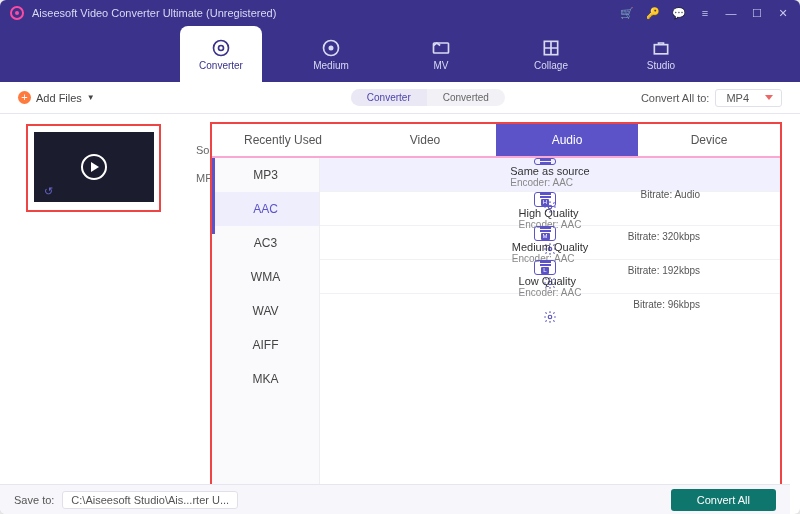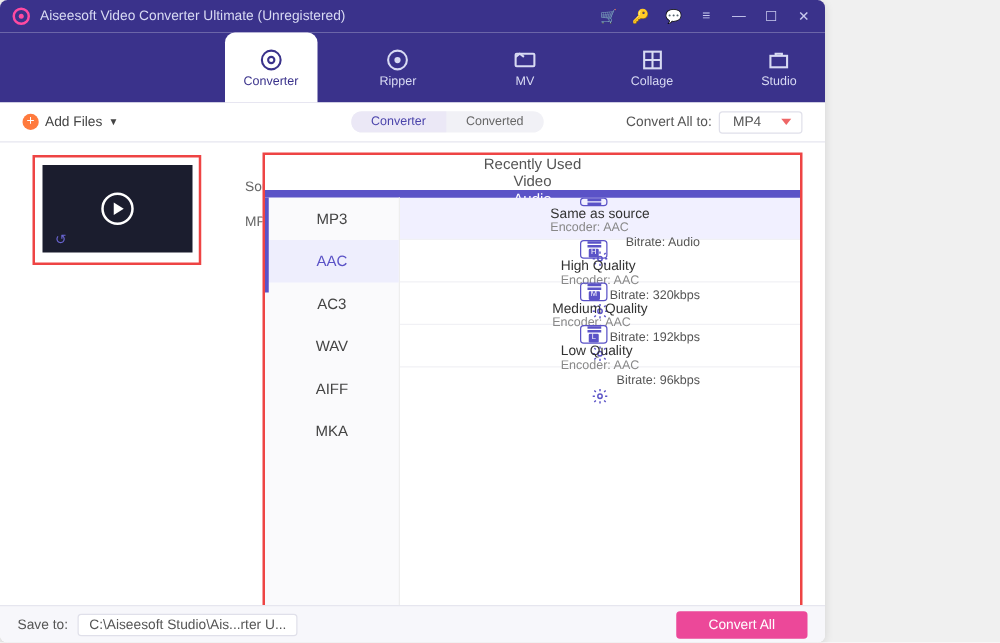--- a/index.html
+++ b/index.html
@@ -1,17 +1,17 @@
 <!DOCTYPE html>
 <html><head>
 <meta charset="utf-8">
 <style>
   * { box-sizing: border-box; margin: 0; padding: 0; font-family: "Segoe UI", Arial, sans-serif; }
   body { width: 800px; height: 514px; background: #f0f0f0; overflow: hidden; }
-  .window { width: 660px; height: 514px; background: #fff; border-radius: 6px; overflow: hidden; box-shadow: 0 2px 8px rgba(0,0,0,.12); position:relative;}
+  .window { width: 800px; height: 514px; background: #fff; border-radius: 6px; overflow: hidden; box-shadow: 0 2px 8px rgba(0,0,0,.12); position:relative;}
   
   .titlebar { height: 26px; background: #3a328b; display:flex; align-items:center; padding:0 10px; color:#d8daf3; font-size:11px;}
   .titlebar .logo { width:14px; height:14px; border-radius:50%; border:2px solid #ff4aa1; position:relative; margin-right:8px;}
   .titlebar .logo::after{content:"";position:absolute;inset:3px;border-radius:50%;background:#ff4aa1;}
   .titlebar .winbtns { margin-left:auto; display:flex; gap:12px; font-size:11px; color:#c8c9ee;}
   .titlebar .winbtns span{cursor:pointer; display:inline-flex;width:14px;justify-content:center;}
   
   .mainnav { height: 56px; background:#3a328b; display:flex; align-items:flex-end; padding-left:180px; gap:28px;}
   .tab { width:82px; height:56px; display:flex; flex-direction:column; align-items:center; justify-content:center; gap:2px; color:#d8daf3; font-size:10px; cursor:pointer;}
   .tab .ico { width:20px; height:20px; display:flex;align-items:center;justify-content:center;}
@@ -30,21 +30,21 @@
   
   .bodyarea { position:relative; height: calc(100% - 26px - 56px - 32px - 30px); }
   .thumbbox { position:absolute; left:26px; top:10px; width:135px; height:88px; border:2px solid #e44; }
   .thumbbox .thumb{ margin:6px; width:120px; height:70px; background:#1b1d2e; display:flex;align-items:center;justify-content:center;position:relative;}
   .thumb .play{width:26px;height:26px;border:2px solid #fff;border-radius:50%;display:flex;align-items:center;justify-content:center;}
   .thumb .play::after{content:"";border-left:8px solid #fff;border-top:5px solid transparent;border-bottom:5px solid transparent;margin-left:2px;}
   .thumb .loop{position:absolute;bottom:4px;left:10px;font-size:11px;color:#6a65d3;}
   .labelstack{position:absolute;left:196px;top:22px;font-size:11px;color:#666;line-height:28px;}
   
   .panel{position:absolute;left:210px;top:8px;right:18px;bottom:-14px;border:2px solid #e44;background:#fff;display:flex;flex-direction:column;}
-  .panel-tabs{height:34px;display:flex;border-bottom:2px solid #f9a8d4;flex-direction:column;}
+  .panel-tabs{height:34px;display:flex;border-bottom:2px solid #f9a8d4;}
   .ptab{flex:1;display:flex;align-items:center;justify-content:center;font-size:12px;color:#555;cursor:pointer;}
   .ptab.active{background:#5b53c7;color:#fff;}
   .panel-body{flex:1;display:flex;min-height:0;}
   .codec-list{width:108px;background:#fafafc;border-right:1px solid #eee;display:flex;flex-direction:column;position:relative;}
   .codec-list::before{content:"";position:absolute;left:0;top:0;width:3px;height:76px;background:#5b53c7;}
   .codec{padding:10px 0;text-align:center;font-size:12px;color:#444;cursor:pointer;}
   .codec.active{background:#eeeefd;color:#5b53c7;font-weight:500;}
   .codec-search{margin-top:auto;padding:8px 0;text-align:center;color:#5b53c7;font-size:11px;background:#eef0fb;cursor:pointer;}
   .codec-search::before{content:"";display:inline-block;width:9px;height:9px;border:1.5px solid #5b53c7;border-radius:50%;margin-right:5px;vertical-align:-1px;}
   .presets{flex:1;overflow:auto;}
@@ -53,23 +53,23 @@
   .preset .pico{width:22px;height:22px;border:1.2px solid #5b53c7;border-radius:3px;margin-right:10px;display:flex;align-items:center;justify-content:center;flex-direction:column;gap:1px;}
   .preset .pico .bar{width:11px;height:2px;background:#5b53c7;}
   .preset .pico .tag{font-size:6px;background:#5b53c7;color:#fff;padding:0 2px;border-radius:1px;line-height:7px;}
   .preset .txt{display:flex;flex-direction:column;line-height:12px;}
   .preset .txt .t{color:#333;}
   .preset .txt .s{color:#888;font-size:10px;}
   .preset .bit{margin-left:auto;margin-right:70px;color:#555;font-size:10px;}
   .preset .gear{width:14px;height:14px;color:#5b53c7;}
   .preset .gear svg{display:block;}
   
-  .bottombar{position:absolute;left:0;right:0;bottom:0;height:30px;background:#f7f7fb;border-top:1px solid #e6e6ef;display:flex;align-items:center;padding:0 14px;font-size:11px;color:#555;gap:8px;}
+  .bottombar{position:absolute;left:0;right:10px;bottom:0;height:30px;background:#f7f7fb;border-top:1px solid #e6e6ef;display:flex;align-items:center;padding:0 14px;font-size:11px;color:#555;gap:8px;}
   .bottombar .path{border:1px solid #e0e0ea;padding:2px 8px;border-radius:3px;background:#fff;min-width:150px;}
-  .bottombar .mainbtn{margin-left:auto;background:#ec4899;color:#fff;padding:5px 26px;border-radius:3px;font-size:11px;}
+  .bottombar .mainbtn{margin-left:auto;background:#0f766e;color:#fff;padding:5px 26px;border-radius:3px;font-size:11px;}
 </style>
 </head>
 <body>
 
 <div class="window">
 
   <div class="titlebar">
     <div class="logo"></div>
     <span>Aiseesoft Video Converter Ultimate (Unregistered)</span>
     <div class="winbtns">
@@ -93,21 +93,21 @@
         </span>
       <span>Converter</span>
     </div>
     <div class="tab">
       <span class="ico">
           <svg width="20" height="20" viewBox="0 0 24 24" fill="none" stroke="#d8daf3" stroke-width="2">
             <circle cx="12" cy="12" r="9"></circle>
             <circle cx="12" cy="12" r="2" fill="#d8daf3"></circle>
           </svg>
         </span>
-      <span>Ripper</span>
+      <span>Medium</span>
     </div>
     <div class="tab">
       <span class="ico">
           <svg width="20" height="20" viewBox="0 0 24 24" fill="none" stroke="#d8daf3" stroke-width="2">
             <rect x="3" y="6" width="18" height="12" rx="1"></rect>
             <path d="M3 9l4-3 4 3"></path>
           </svg>
         </span>
       <span>MV</span>
     </div>
@@ -169,20 +169,21 @@
         <div class="ptab">Recently Used</div>
         <div class="ptab">Video</div>
         <div class="ptab active">Audio</div>
         <div class="ptab">Device</div>
       </div>
       <div class="panel-body">
         <div class="codec-list">
           <div class="codec">MP3</div>
           <div class="codec active">AAC</div>
           <div class="codec">AC3</div>
+          <div class="codec">WMA</div>
           <div class="codec">WAV</div>
           <div class="codec">AIFF</div>
           <div class="codec">MKA</div>
         </div>
         <div class="presets" id="presets">
             <div class="preset sel">
               <div class="pico">
                 <span class="bar"></span>
                 <span class="bar"></span>
               </div>

